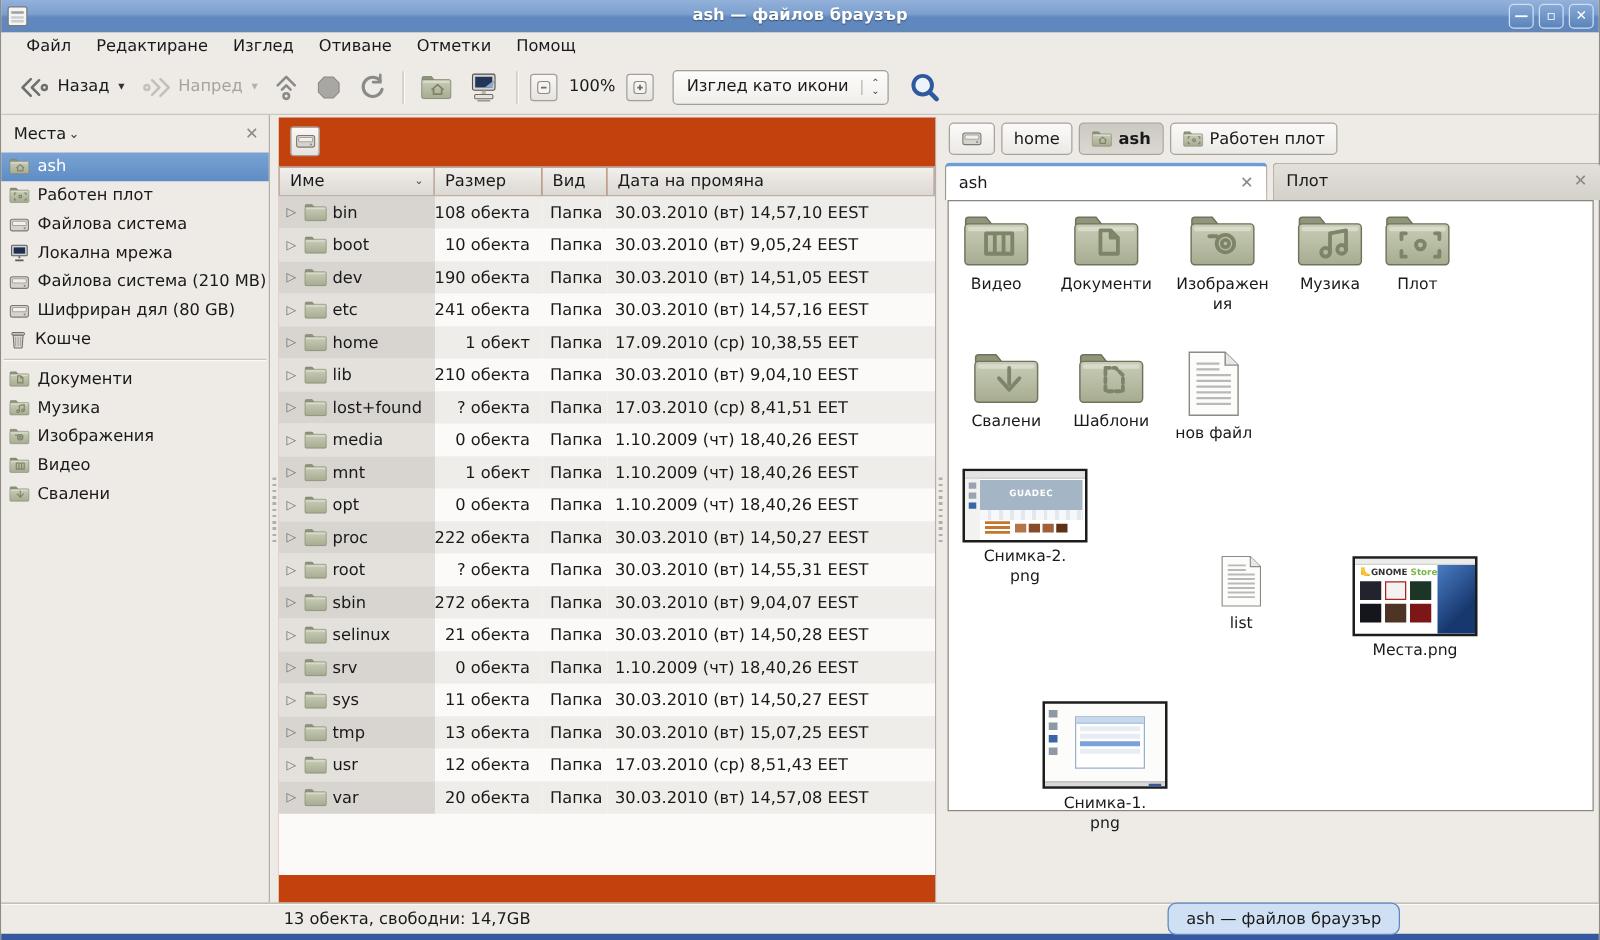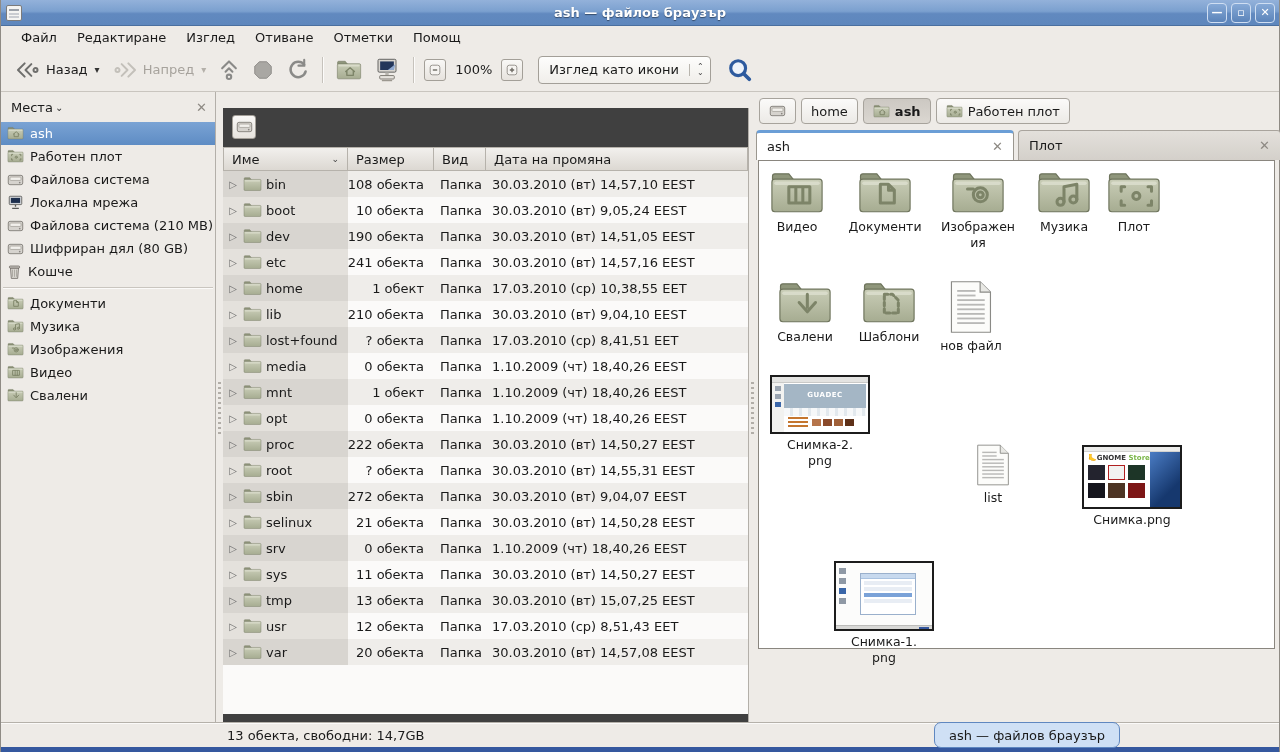--- a/index.html
+++ b/index.html
@@ -42,21 +42,21 @@
   #sidebar-head { height:30px; display:flex; align-items:center; padding:0 8px 0 10px; }
   #sidebar-head .x { margin-left:auto; color:#8d8983; font-size:13px; }
   .side-item { height:23px; display:flex; align-items:center; gap:6px; padding-left:6px; }
   .side-item.sel { background:linear-gradient(#7aa3d4,#5e8cc4); color:#fff; }
   .side-sep { height:1px; background:#c9c5bf; margin:4px 2px; box-shadow:0 1px 0 #fbfaf9; }
   .handle { position:absolute; top:0; width:7px; height:100%; background:#eeebe7; }
   .handle i { position:absolute; left:2px; top:46%; width:3px; height:52px;
     background:repeating-linear-gradient(#b1ada7 0 2px, transparent 2px 5px); }
 
   
-  #treepane { position:absolute; left:222px; top:16px; width:526px; height:100%; background:#404040; border-right:1px solid #b3afa9; }
+  #treepane { position:absolute; left:222px; top:2px; width:526px; height:100%; background:#c2410c; border-right:1px solid #b3afa9; }
   #tree-topbar { height:39px; position:relative; }
   #tree-topbar .sq-btn { position:absolute; left:6px; top:7px; width:24px; height:24px; }
   .tree-grid { display:grid; grid-template-columns:125px 86px 52px 1fr; }
   #tree-header { height:24px; }
   #tree-header .hcell { background:linear-gradient(#f2f0ed,#dcd8d2); border:1px solid #b6b2ab; border-left:none; display:flex; align-items:center; padding:0 8px; overflow:hidden; white-space:nowrap; }
   #tree-header .hcell:first-child { border-left:1px solid #b6b2ab; }
   #tree-header .hcell .sort { margin-left:auto; font-size:9px; color:#444; }
   #tree-body { height:543px; overflow:hidden; background:#fbfaf9; }
   .trow { height:26px; }
   .trow .cell { display:flex; align-items:center; padding:0 6px; white-space:nowrap; overflow:hidden; }
@@ -589,21 +589,21 @@
                   </defs>
                   <path d="M3 6a2 2 0 0 1 2-2h12l4 5H3z" fill="#8f967b" stroke="#6e745c"></path>
                   <rect x="2.5" y="8.5" width="43" height="28" rx="2.5" fill="url(#fg19)" stroke="#6e745c"></rect>
                   <rect x="4.5" y="10.5" width="39" height="3" rx="1.5" fill="#dde0cf" opacity=".8"></rect>
                 </svg>
               </span>
               <span>home</span>
             </div>
             <div class="cell c-size">1 обект</div>
             <div class="cell c-type">Папка</div>
-            <div class="cell c-date">17.03.2010 (ср) 10,38,55 EET</div>
+            <div class="cell c-date">17.09.2010 (ср) 10,38,55 EET</div>
           </div>
           <div class="trow tree-grid odd">
             <div class="cell c-name">
               <span class="expander">▷</span>
               <span>
                 <svg width="19" height="15.959999999999999" viewBox="0 0 48 40">
                   <defs>
                     <linearGradient id="fg19" x1="0" y1="0" x2="0" y2="1">
                       <stop offset="0" stop-color="#c9cdb7"></stop>
                       <stop offset="1" stop-color="#a6ac91"></stop>
@@ -1184,21 +1184,21 @@
                 <div class="shirts">
                   <i style="background:#23232e"></i>
                   <i style="background:#f2f2f0;border:1px solid #b02020"></i>
                   <i style="background:#1d3527"></i>
                   <i style="background:#15151d"></i>
                   <i style="background:#4d3424"></i>
                   <i style="background:#7d1616"></i>
                 </div>
               </div>
             </span>
-            <div class="glabel">Снимка.png</div>
+            <div class="glabel">Места.png</div>
           </div>
           <div class="gi" style="left: 72px; top: 400px; width: 106px;">
             <span>
               <div class="thumb th-shot1">
                 <div class="icons">
                   <i></i>
                   <i></i>
                   <i style="background:#3a66a8"></i>
                   <i></i>
                 </div>

